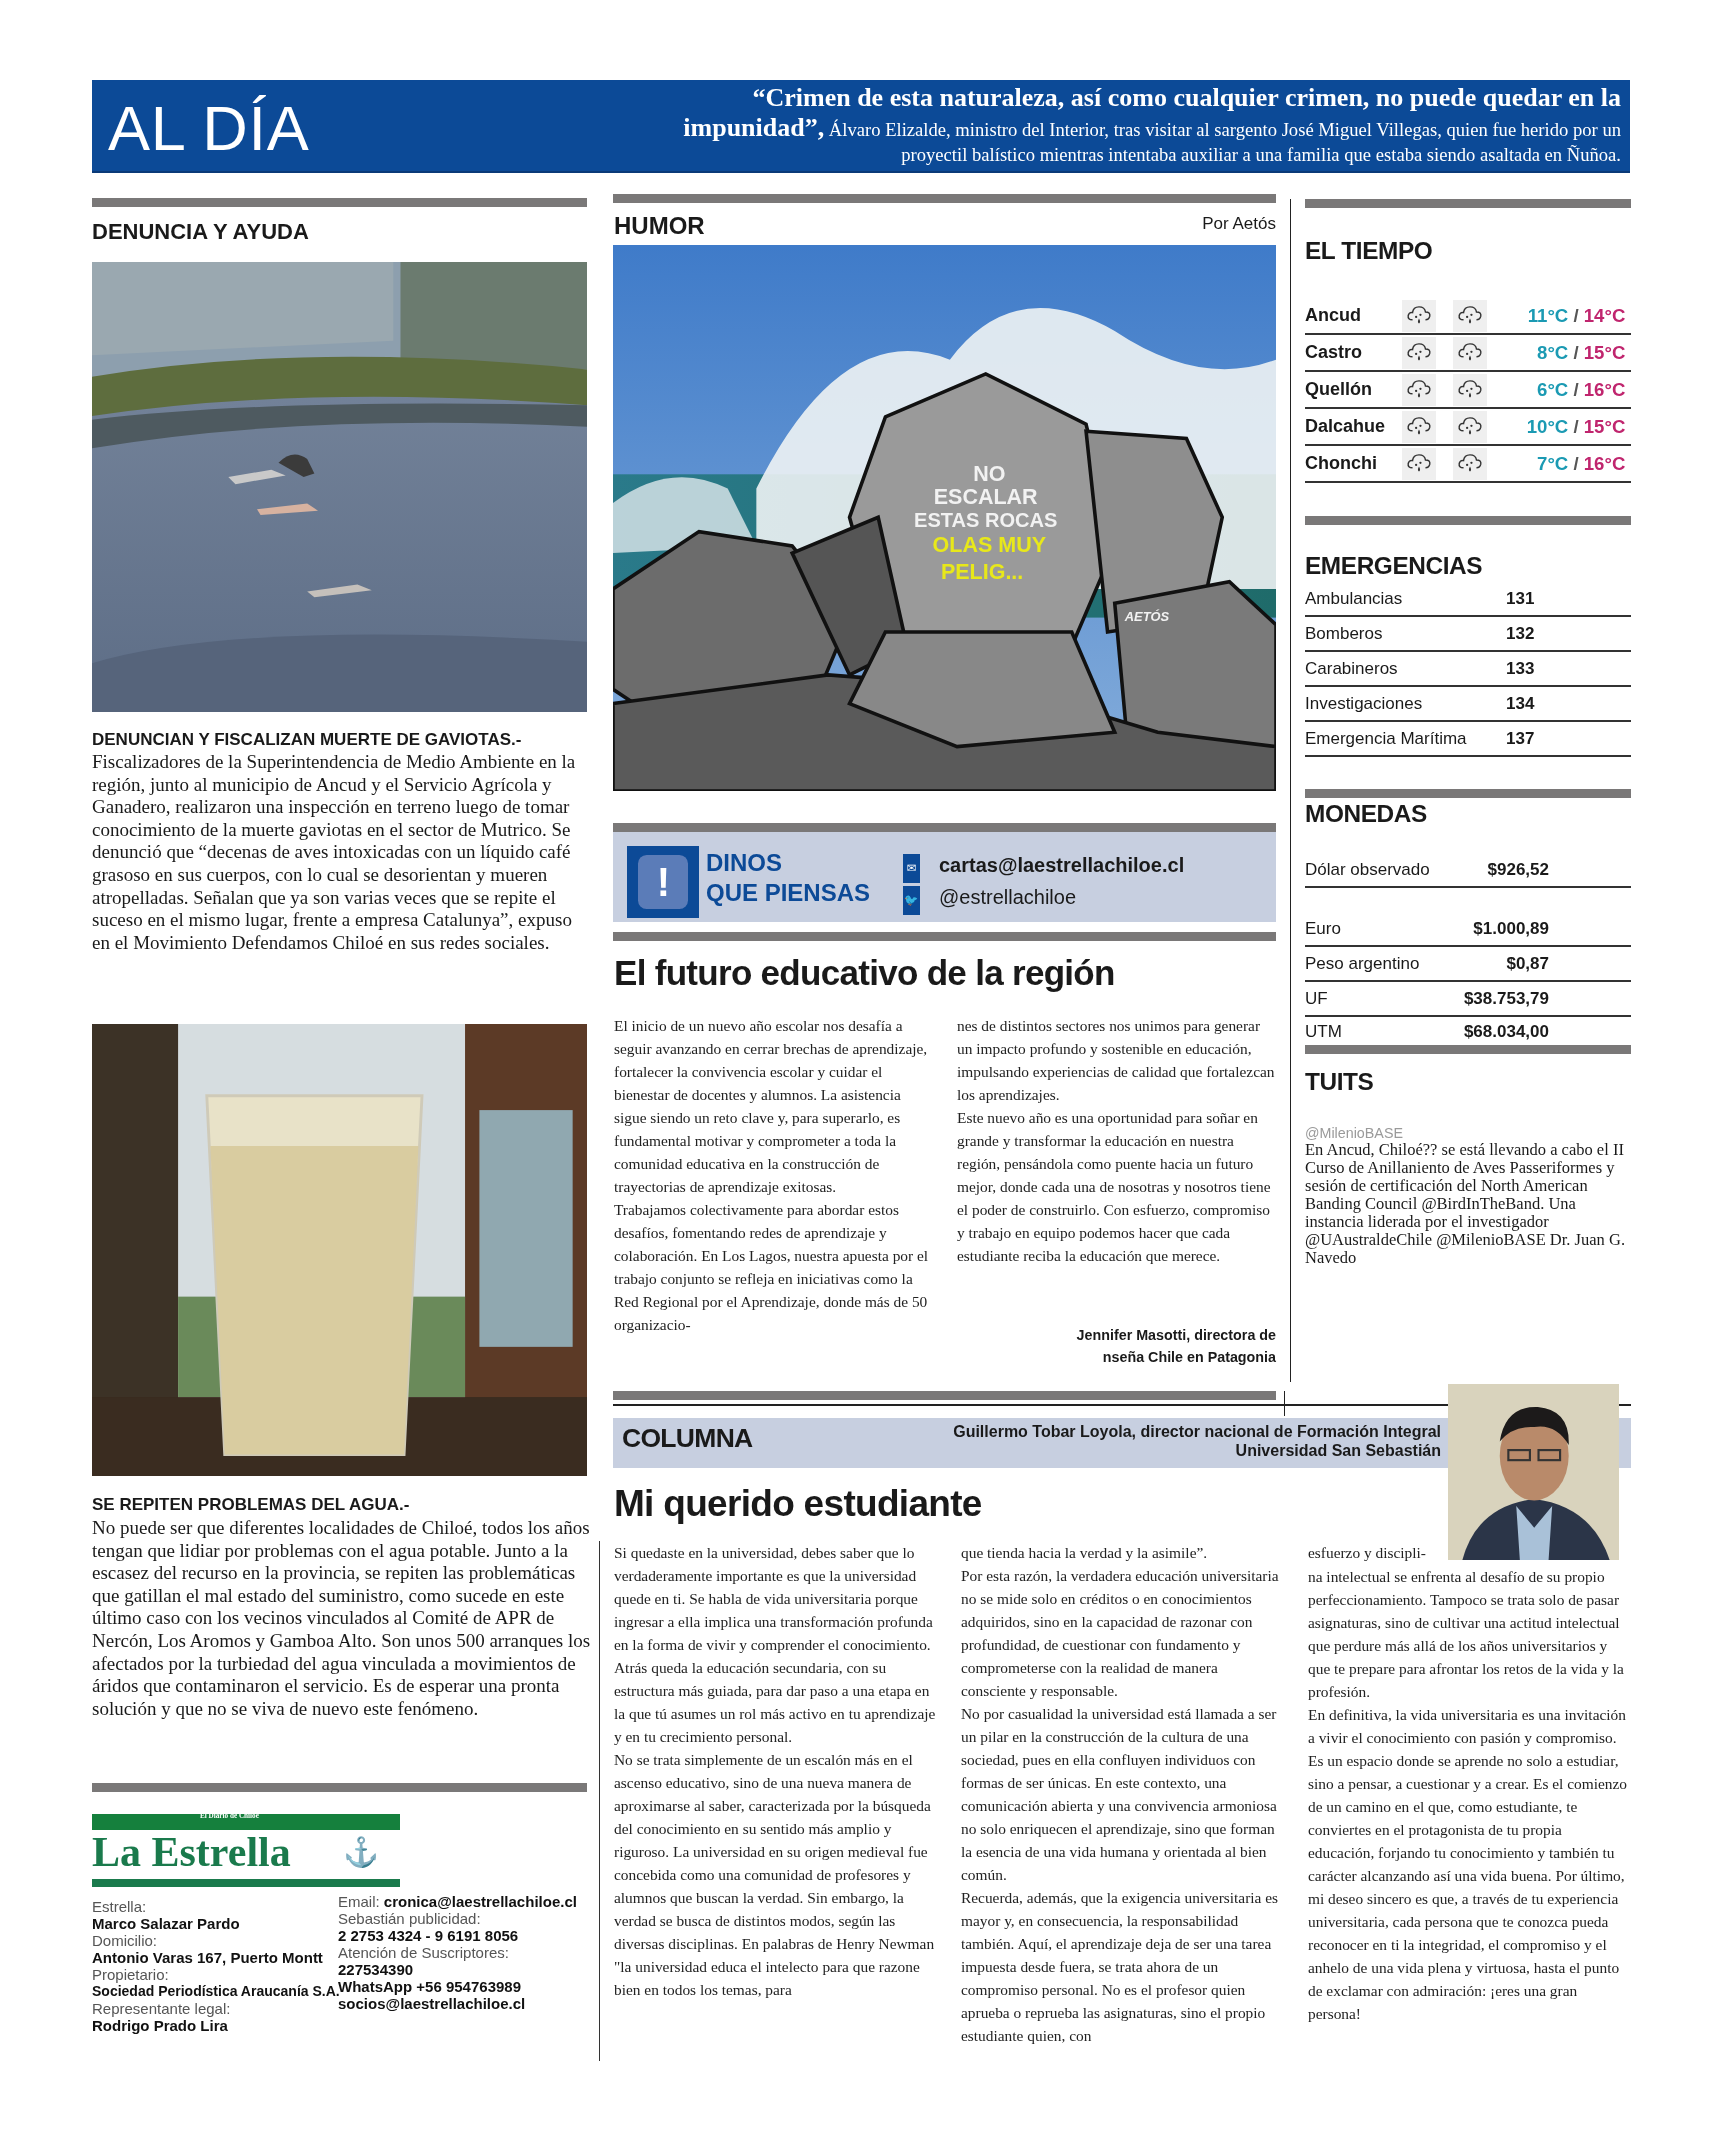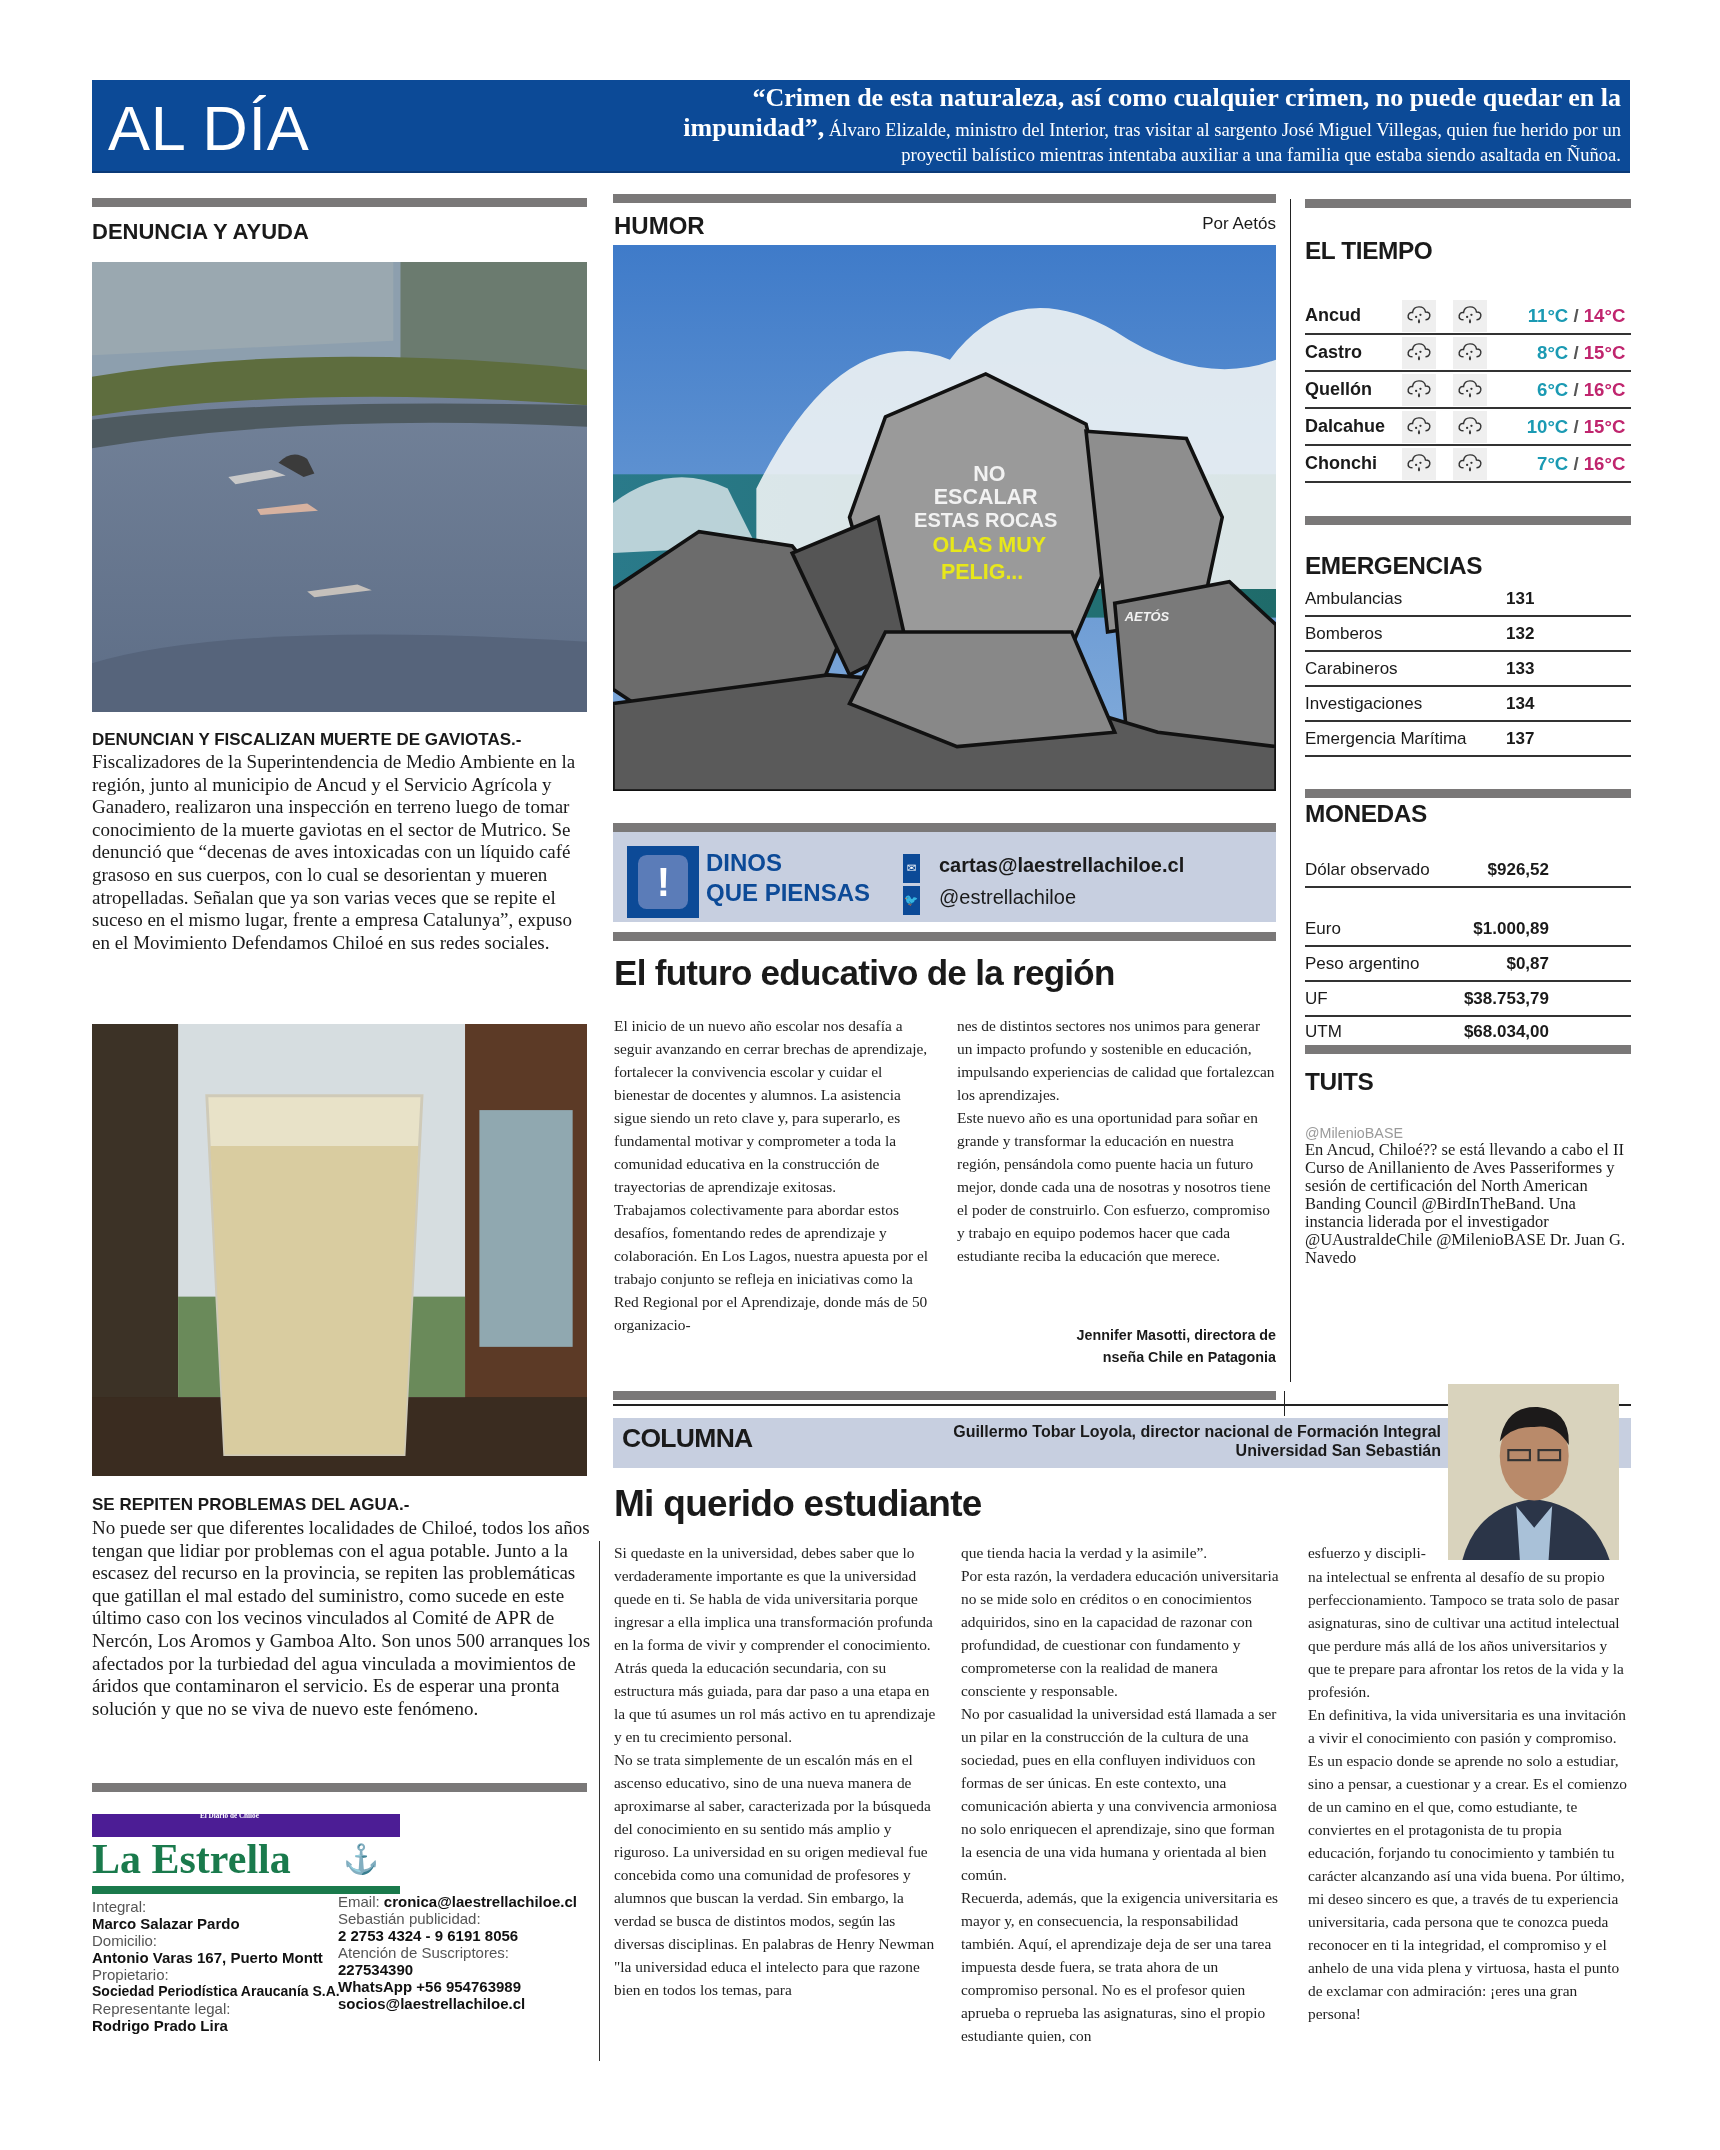--- a/index.html
+++ b/index.html
@@ -104,32 +104,32 @@
     <path d="M165 170 L455 170 L435 600 L185 600 Z" fill="#d9ccA0"></path>
   </svg>
 </div>
 
 <div class="abs brief-title" style="left:92px;top:1495px;width:502px;">SE REPITEN PROBLEMAS DEL AGUA.-</div>
 <div class="abs brief-body serif" style="left:92px;top:1517px;width:502px;">No puede ser que diferentes localidades de Chiloé, todos los años tengan que lidiar por problemas con el agua potable. Junto a la escasez del recurso en la provincia, se repiten las problemáticas que gatillan el mal estado del suministro, como sucede en este último caso con los vecinos vinculados al Comité de APR de Nercón, Los Aromos y Gamboa Alto. Son unos 500 arranques los afectados por la turbiedad del agua vinculada a movimientos de áridos que contaminaron el servicio. Es de esperar una pronta solución y que no se viva de nuevo este fenómeno.</div>
 
 <div class="abs bar-gray" style="left:92px;top:1783px;width:495px;"></div>
 
 <div id="masthead" class="abs">
-  <div style="height:23px;background:#4c1d95;margin-bottom:2.2px;position:relative;">
+  <div style="height:16px;background:#15803d;margin-bottom:2.2px;position:relative;">
     <span class="serif" style="position:absolute;left:108px;top:-2.2px;color:#fff;font-size:7.2px;font-weight:bold;">El Diario de Chiloé</span>
   </div>
   <div class="serif" style="color:#1a7a4c;font-size:42px;line-height:40px;font-weight:bold;display:flex;align-items:center;gap:44px;">
     <span>La Estrella</span>
     <span style="font-size:29px;color:#8a7a50;margin-left:8.6px;">⚓</span>
   </div>
   <div style="height:7.2px;background:#1a7a4c;margin-top:7.2px;"></div>
 </div>
 
 <div class="abs" style="left:92px;top:1898px;width:251px;">
-  <div class="mast-label">Integral:</div>
+  <div class="mast-label">Estrella:</div>
   <div class="mast-val">Marco Salazar Pardo</div>
   <div class="mast-label">Domicilio:</div>
   <div class="mast-val">Antonio Varas 167, Puerto Montt</div>
   <div class="mast-label">Propietario:</div>
   <div class="mast-val" style="font-size:14px;">Sociedad Periodística Araucanía S.A.</div>
   <div class="mast-label">Representante legal:</div>
   <div class="mast-val">Rodrigo Prado Lira</div>
 </div>
 <div class="abs" style="left:338px;top:1893px;width:258px;">
   <div><span class="mast-label">Email: </span><span class="mast-val">cronica@laestrellachiloe.cl</span></div>

